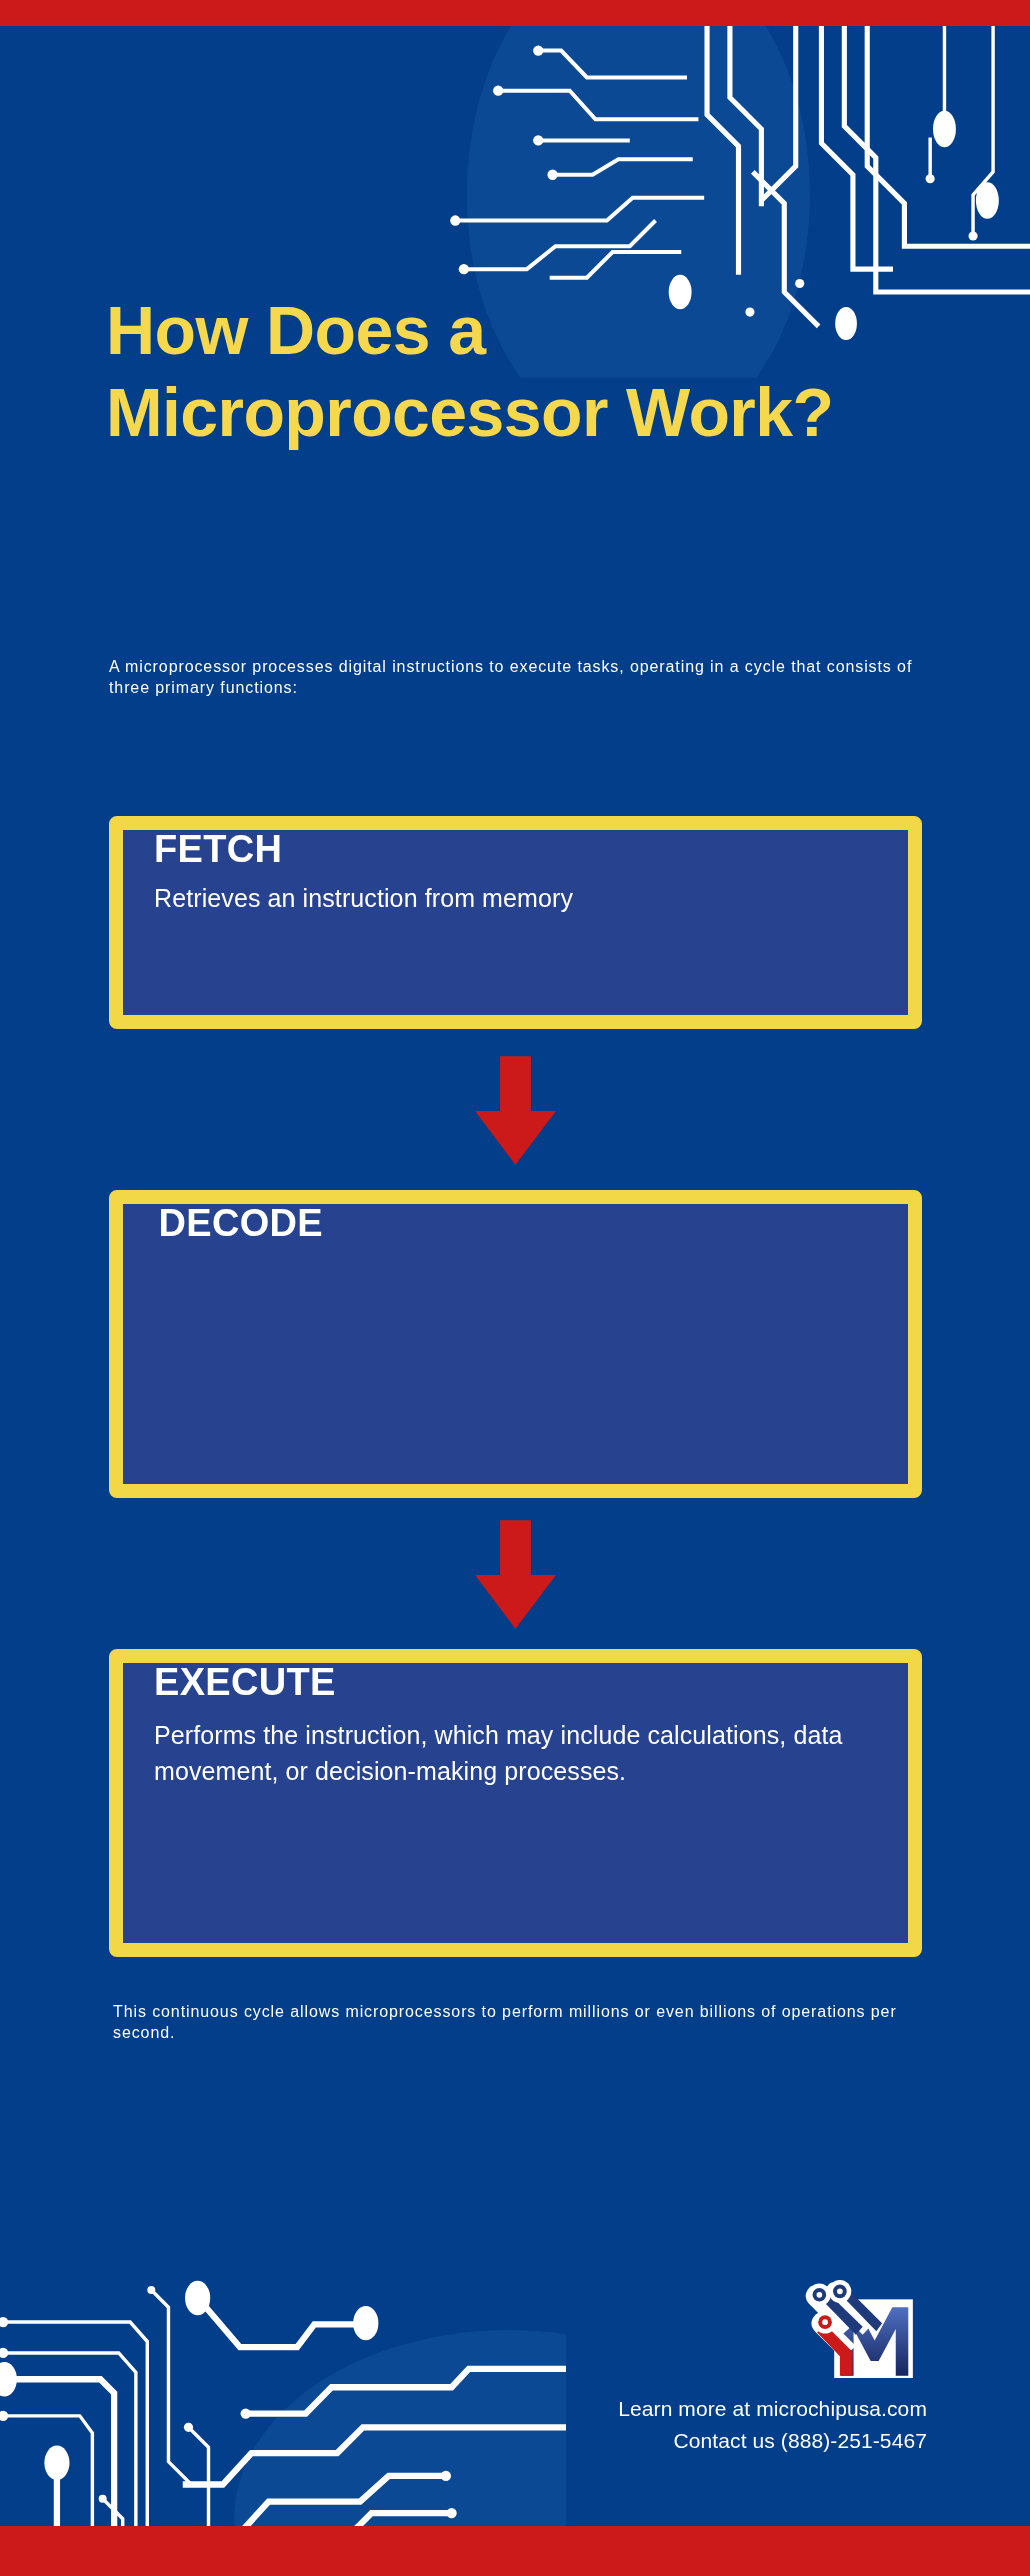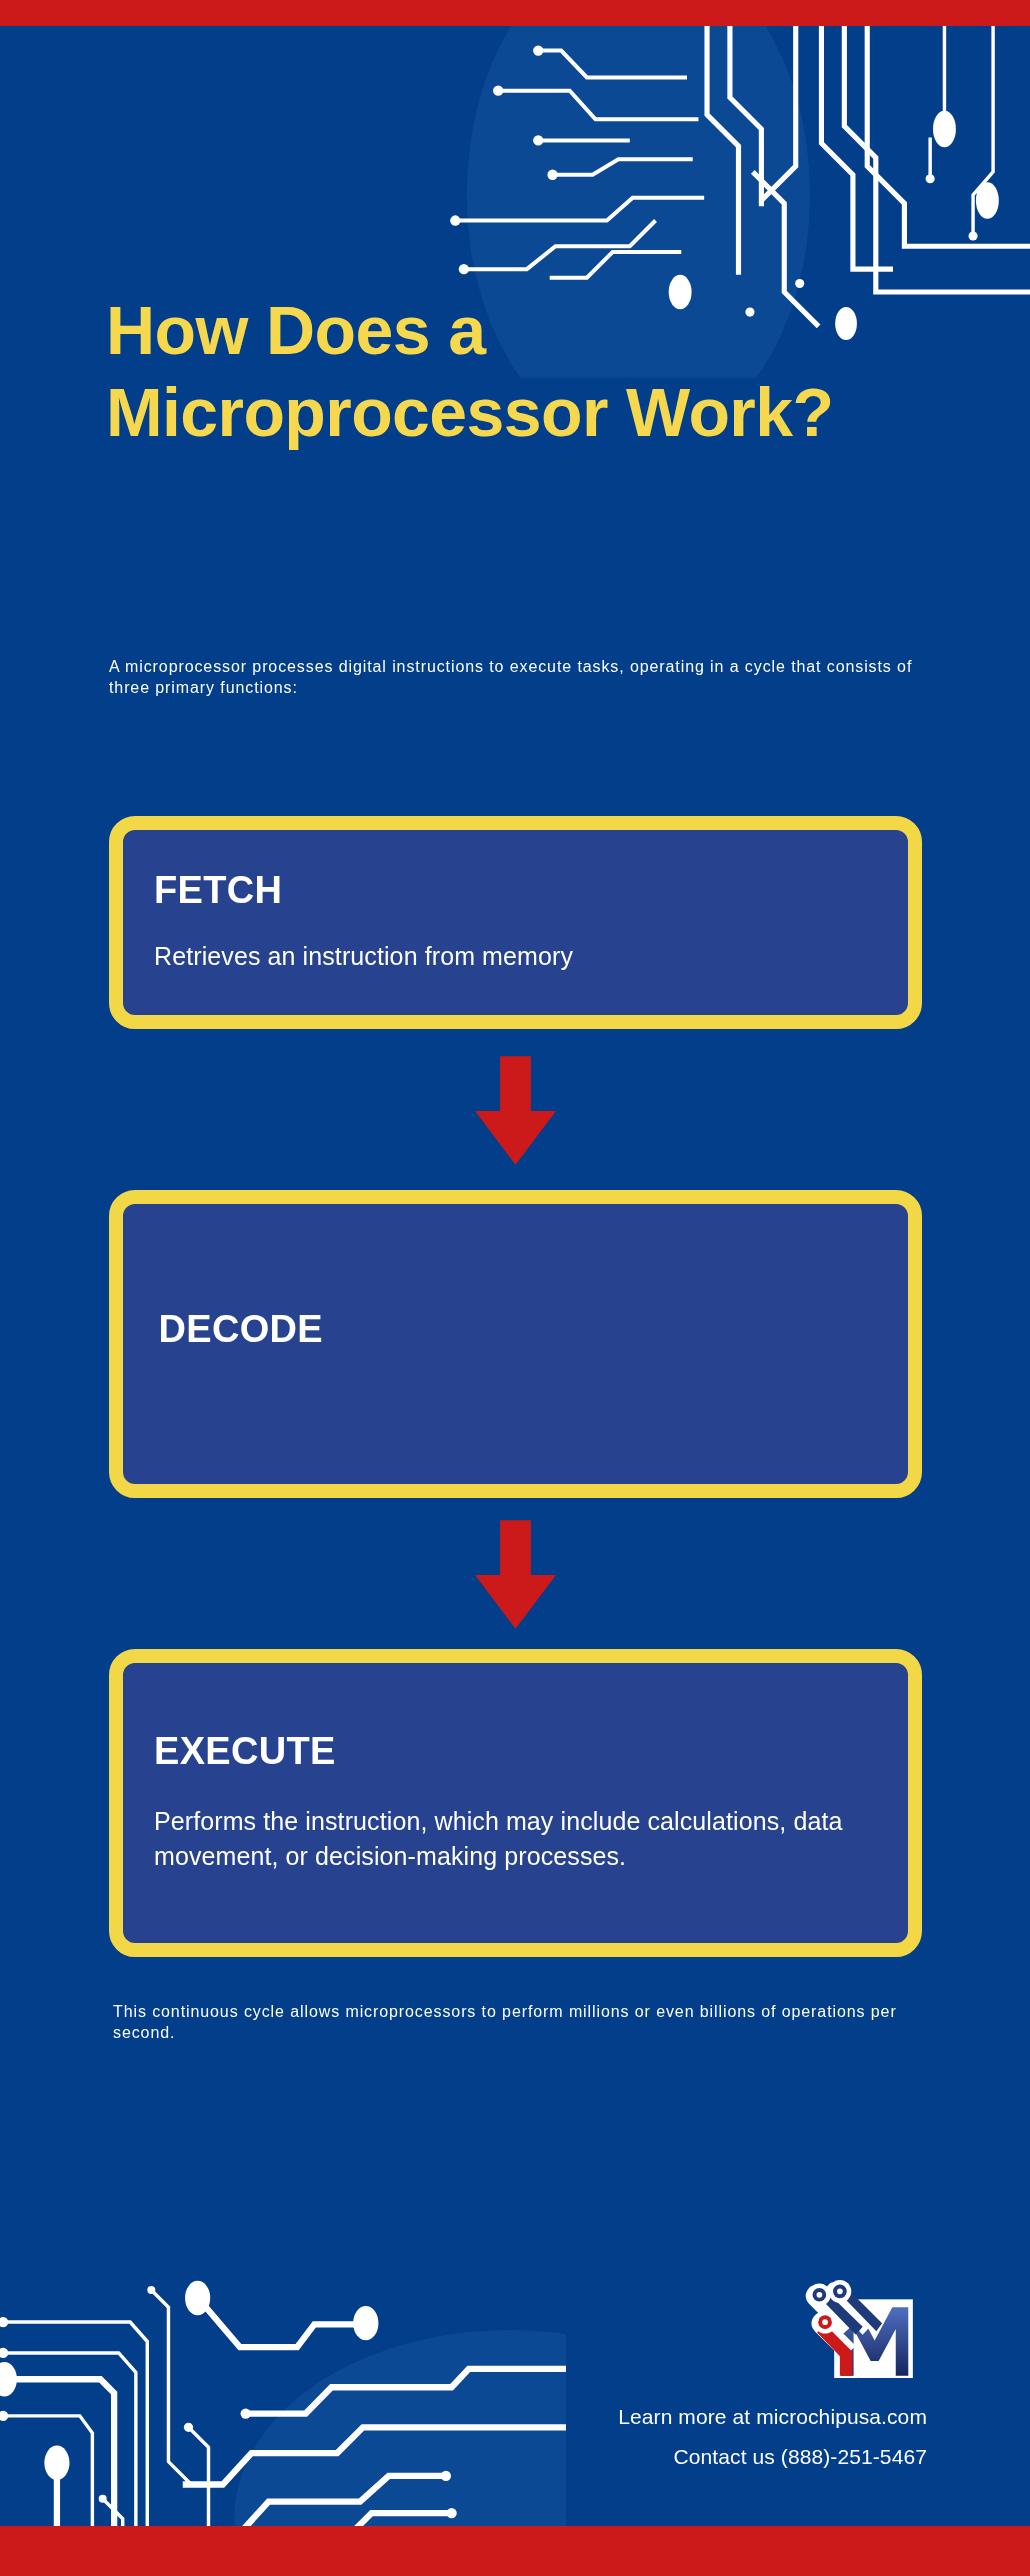--- a/index.html
+++ b/index.html
@@ -64,26 +64,25 @@
   .para-outro { left:113px; top:2002px; width:836px; }
 
   
   .card {
     position:absolute;
     z-index:20;
     left:109px;
     width:813px;
     background:#27428F;
     border:14.3px solid #F2D747;
-    border-radius:26px;
+    border-radius:8px;
     padding:0 31px;
     display:flex;
     flex-direction:column;
-    justify-content:center;
-    gap:17px;
+    justify-content:flex-start;
   }
   .card-1 { top:816px; height:213px; }
   .card-2 { top:1190px; height:308px; }
   .card-3 { top:1649px; height:308px; }
 
   .card-title {
     color:#ffffff;
     font-weight:bold;
     font-size:38px;
     line-height:1.0;
@@ -122,21 +121,21 @@
     position:absolute;
     z-index:25;
     left:343px; top:2393px;
     width:584px;
     text-align:right;
     color:#ffffff;
     font-size:21px;
     line-height:1.52;
     letter-spacing:0.1px;
   }
-  .footer-text div { display:block;margin-top:8px; }
+  .footer-text div { display:block; }
 </style>
 </head>
 <body>
 
 <div id="poster">
 
   <svg class="deco deco-tr" viewBox="0 0 1040 620" xmlns="http://www.w3.org/2000/svg">
     <defs>
       <clipPath id="clipTR">
           <rect x="0" y="0" width="1040" height="620"></rect>

